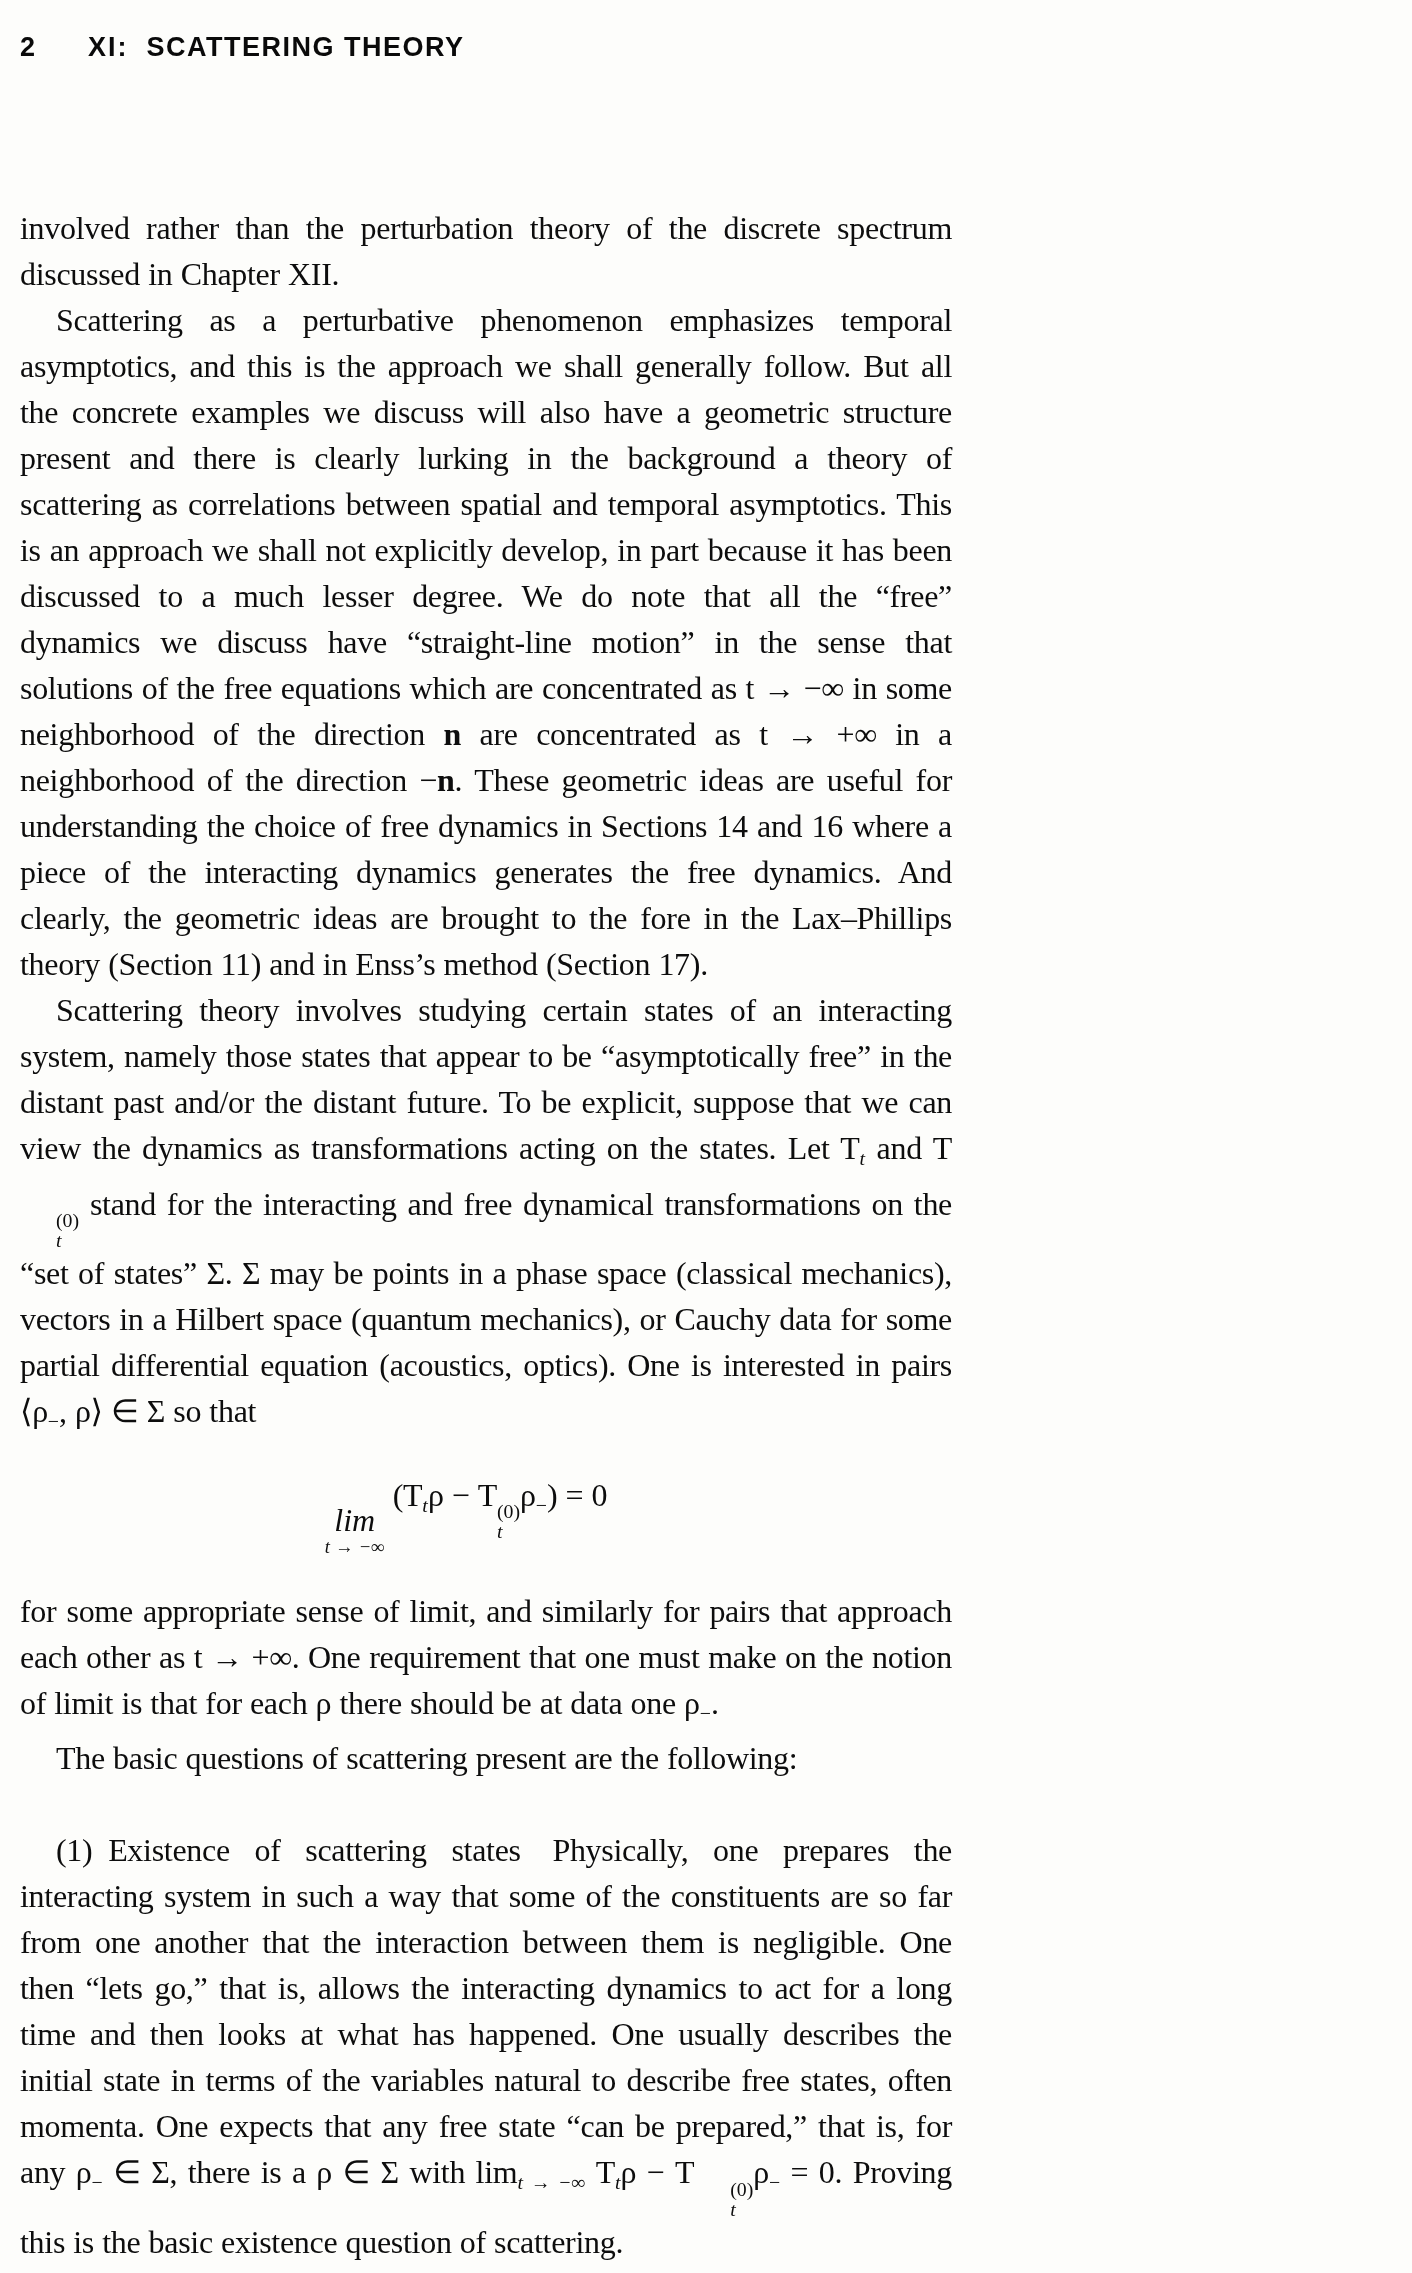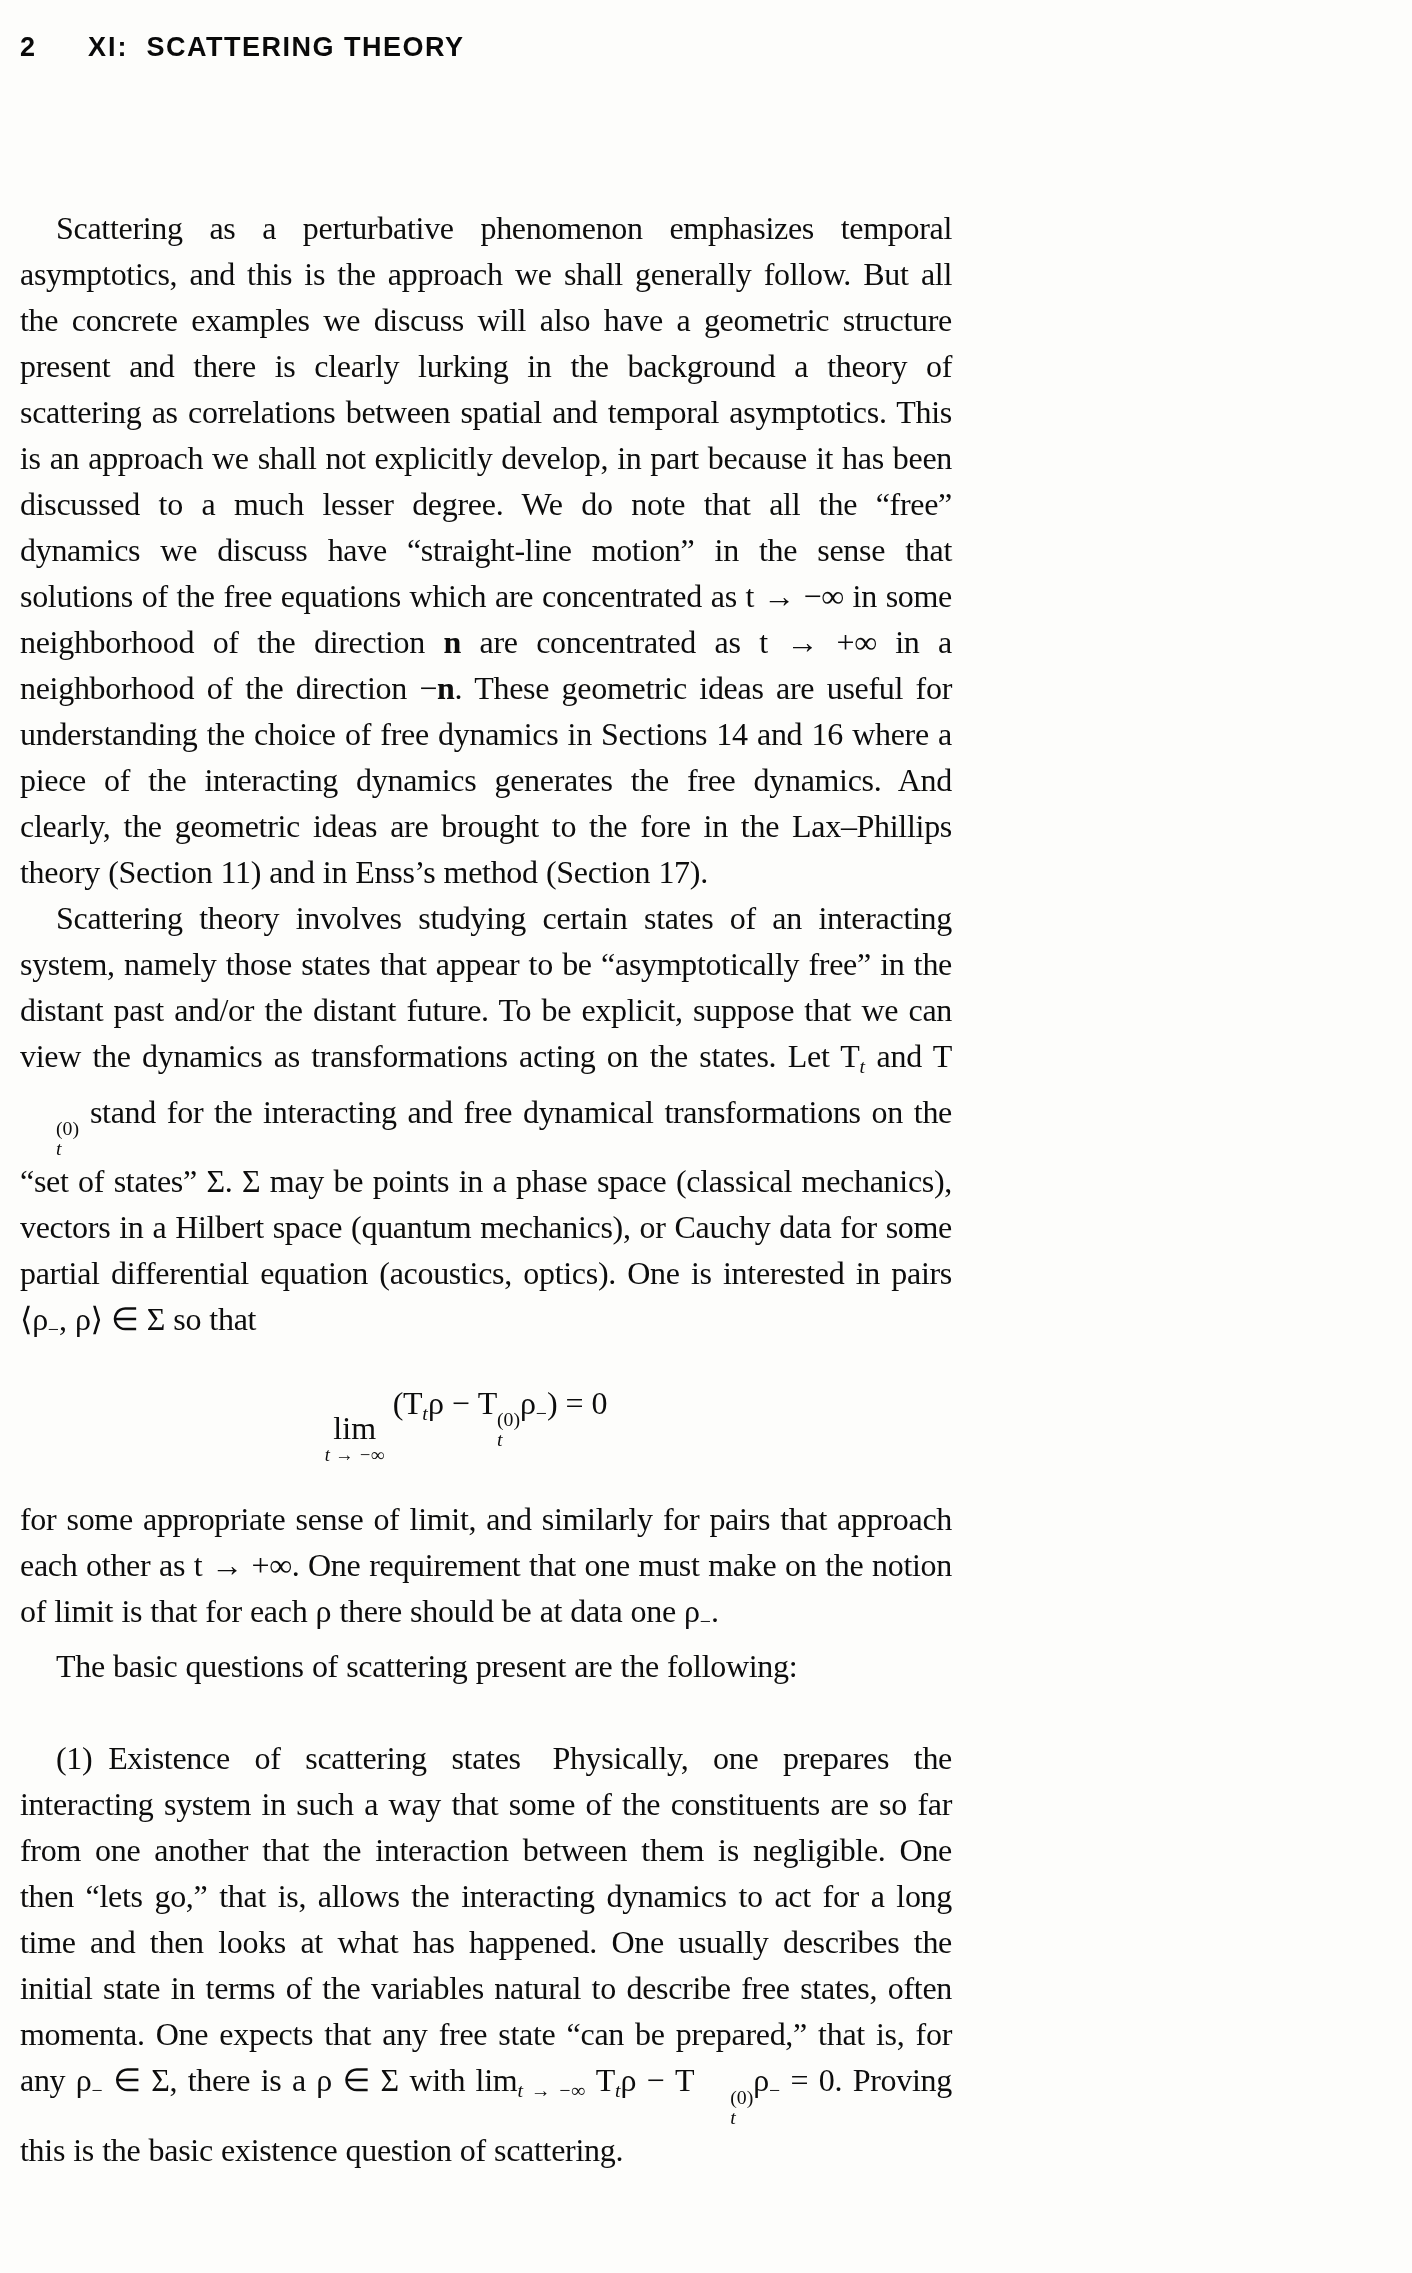--- a/index.html
+++ b/index.html
@@ -58,33 +58,34 @@
   }
   .st-sup{font-style:normal;}
   .st-sub{font-style:italic;}
   .limunder{
     display:inline-flex;
     flex-direction:column;
     align-items:center;
     vertical-align:-0.78em;
     letter-spacing:0;
   }
-  .lim-top{line-height:1.05;}
+  .lim-top{line-height:1.05;font-style:italic;}
   .lim-bot{font-size:0.58em;line-height:1.1;font-style:italic;}
 </style>
 </head>
 <body>
 
 <div class="page">
   <header class="running-header">
     <span class="pagenum">2</span>
     <span class="chapter">XI:</span>
     <span class="running-title">SCATTERING THEORY</span>
   </header>
   <main class="textblock" id="content">
+      <p class="para"><span class="sg">involved rather than the perturbation theory of the discrete spectrum discussed in Chapter XII.</span></p>
       <p class="para indent"><span class="sg">Scattering as a perturbative phenomenon emphasizes temporal asymptotics, and this is the approach we shall generally follow. But all the </span><span class="sg i">concrete</span><span class="sg"> examples we discuss will also have a geometric structure present and there is clearly lurking in the background a theory of scattering as correlations between spatial and temporal asymptotics. This is an approach we shall not explicitly develop, in part because it has been discussed to a much lesser degree. We do note that all the “free” dynamics we discuss have “straight-line motion” in the sense that solutions of the free equations which are concentrated as </span><span class="sg i">t</span><span class="sg"> → −∞ in some neighborhood of the direction </span><span class="sg b">n</span><span class="sg"> are concentrated as </span><span class="sg i">t</span><span class="sg"> → +∞ in a neighborhood of the direction −</span><span class="sg b">n</span><span class="sg">. These geometric ideas are useful for understanding the choice of free dynamics in Sections 14 and 16 where a piece of the interacting dynamics generates the free dynamics. And clearly, the geometric ideas are brought to the fore in the Lax–Phillips theory (Section 11) and in Enss’s method (Section 17).</span></p>
       <p class="para indent"><span class="sg">Scattering theory involves studying certain states of an interacting system, namely those states that appear to be “asymptotically free” in the distant past and/or the distant future. To be explicit, suppose that we can view the dynamics as transformations acting on the states. Let </span><span class="sg i">T</span><span class="sg i sub">t</span><span class="sg"> and </span><span class="sg i">T</span><span class="stack">
           <span class="st-sup">(0)</span>
           <span class="st-sub">t</span>
         </span><span class="sg"> stand for the interacting and free dynamical transformations on the “set of states” Σ. Σ may be points in a phase space (classical mechanics), vectors in a Hilbert space (quantum mechanics), or Cauchy data for some partial differential equation (acoustics, optics). One is interested in pairs ⟨ρ</span><span class="sg sub">−</span><span class="sg">, ρ⟩ ∈ Σ so that</span></p>
       <div class="equation"><span class="limunder">
           <span class="lim-top">lim</span>
           <span class="lim-bot">t → −∞</span>
         </span><span class="sg"> (</span><span class="sg i">T</span><span class="sg i sub">t</span><span class="sg">ρ − </span><span class="sg i">T</span><span class="stack">
           <span class="st-sup">(0)</span>

